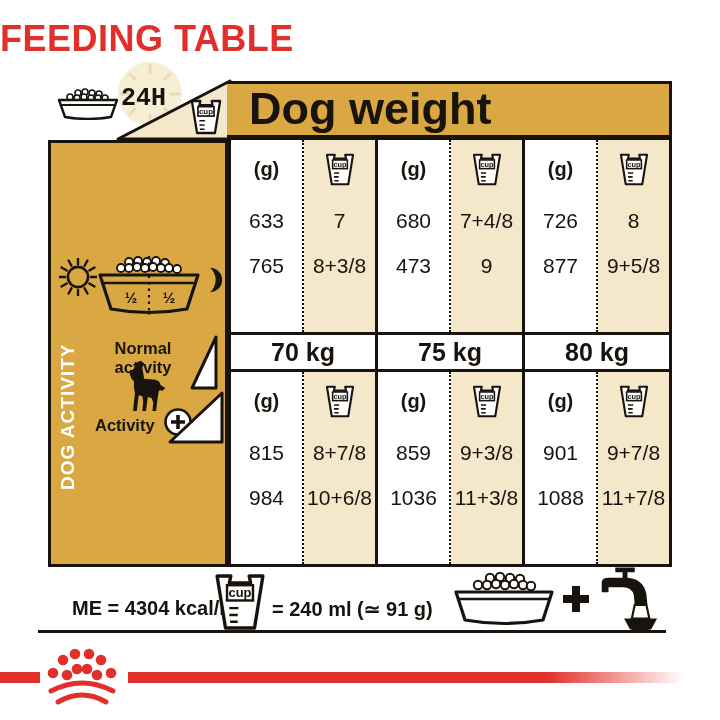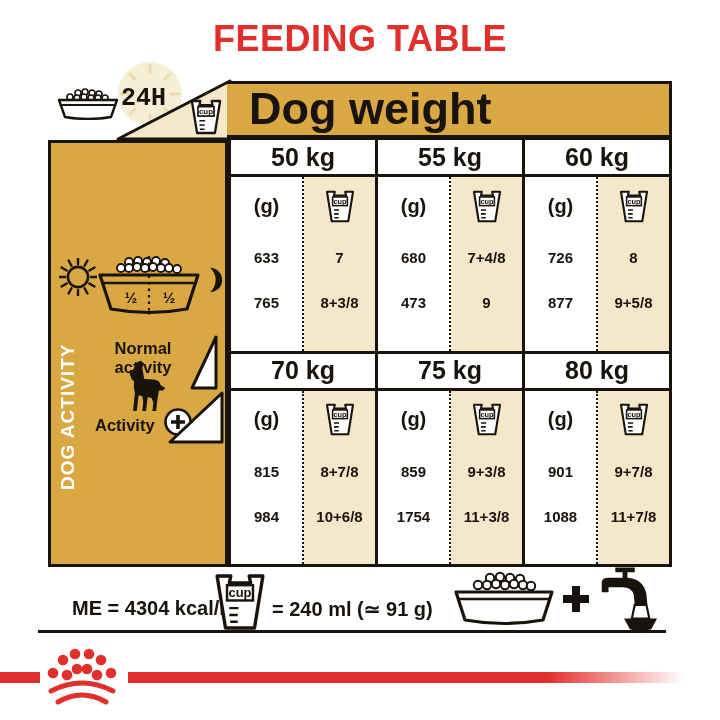--- a/index.html
+++ b/index.html
@@ -1,20 +1,20 @@
 <!DOCTYPE html>
 <html><head>
 <meta charset="utf-8">
 <style>
   html,body{margin:0;padding:0;background:#fff;}
   #page{position:relative;width:720px;height:720px;background:#fff;overflow:hidden;
         font-family:"Liberation Sans",sans-serif;color:#19130d;}
   .abs{position:absolute;}
   
-  #title{left:0;top:18px;width:720px;text-align:center;font-size:36px;font-weight:800;
+  #title{left:0;top:18px;width:720px;font-size:36px;font-weight:800;
          letter-spacing:.5px;color:#e1302c;}
   
   #clock{left:114px;top:58px;z-index:0;}
   #bowl24{left:56px;top:86px;z-index:2;}
   #h24{left:121px;top:84px;font-size:25px;font-weight:800;z-index:2;font-family:Liberation Mono, monospace;}
   #tri-cream{left:110px;top:78px;z-index:1;}
   #cup-head{left:190px;top:99px;z-index:2;}
   #band{left:227px;top:81px;width:445px;height:57px;box-sizing:border-box;background:#d9a843;
         border:3px solid #19130d;border-left:none;z-index:1;
         font-size:45px;font-weight:700;line-height:50px;padding-left:22px;}
@@ -42,21 +42,21 @@
   .group-body{display:flex;flex:1;}
   .group-body.first{border-bottom:3px solid #19130d;}
   .w-col{flex:1;display:flex;}
   .w-col + .w-col{border-left:3px solid #19130d;}
   .sub{flex:1;display:flex;flex-direction:column;align-items:center;}
   .g-col{background:#fff;border-right:2px dotted #19130d;}
   .cup-col{background:#f4e7ca;}
   .sub-head{height:58px;display:flex;align-items:center;justify-content:center;}
   .g-lab{font-size:20px;font-weight:700;}
   .val{height:45px;display:flex;align-items:center;justify-content:center;
-       font-size:15px;font-weight:700;}
+       font-size:21px;font-weight:400;}
   
   #me{left:72px;top:597px;font-size:20px;font-weight:700;}
   #cupbig{left:214px;top:573px;}
   #cupeq{left:272px;top:597px;font-size:20px;font-weight:700;}
   #bowlfood{left:452px;top:570px;}
   #plus{left:563px;top:586px;}
   #faucet{left:592px;top:566px;}
   #rule{left:38px;top:630px;width:628px;height:3px;background:#19130d;}
   #redbar{left:0;top:672px;width:720px;height:11px;
           background:linear-gradient(to right,#e1302c 0%,#e1302c 76%,rgba(225,48,44,0) 95%);}
@@ -156,25 +156,20 @@
       <circle cx="15" cy="15" r="12.5" fill="#fff" stroke="#19130d" stroke-width="2.6"></circle>
       <path d="M15,8 V22 M8,15 H22" stroke="#19130d" stroke-width="3.6"></path>
     </svg>
     <svg class="abs" id="tri2" width="58" height="56" viewBox="0 0 58 56">
       <polygon points="3,53 55,53 55,4" fill="#fff" stroke="#19130d" stroke-width="3" stroke-linejoin="round"></polygon>
     </svg>
   </div>
 
   <div class="abs" id="table">
 
-    <div class="weight-row">
-      <div class="weight-cell">50 kg</div>
-      <div class="weight-cell">55 kg</div>
-      <div class="weight-cell">60 kg</div>
-    </div>
 
     <div class="group-body first">
       <div class="w-col">
         <div class="sub g-col">
             <div class="sub-head">
               <span class="g-lab">(g)</span>
             </div>
           <div class="val">633</div>
           <div class="val">765</div>
           </div>
@@ -262,21 +257,21 @@
           <div class="val">8+7/8</div>
           <div class="val">10+6/8</div>
           </div>
       </div>
       <div class="w-col">
         <div class="sub g-col">
             <div class="sub-head">
               <span class="g-lab">(g)</span>
             </div>
           <div class="val">859</div>
-          <div class="val">1754</div>
+          <div class="val">1036</div>
           </div>
         <div class="sub cup-col">
             <div class="sub-head">
               <svg width="30" height="33" viewBox="0 0 34 38">
                 <path d="M2,2 L11,2 L10,6.5 L24,6.5 L23,2 L32,2 L26.5,36 L7.5,36 Z" fill="#fff" stroke="#19130d" stroke-width="2.4" stroke-linejoin="round"></path>
                 <rect x="8.5" y="8" width="17" height="10" fill="#fff" stroke="#19130d" stroke-width="1.8"></rect>
                 <text x="17" y="16" text-anchor="middle" font-size="8.5" font-weight="bold" fill="#19130d">cup</text>
                 <path d="M10,23 h6 M10,27.5 h5.5 M10.5,32 h5" stroke="#19130d" stroke-width="1.8"></path>
               </svg>
             </div>

